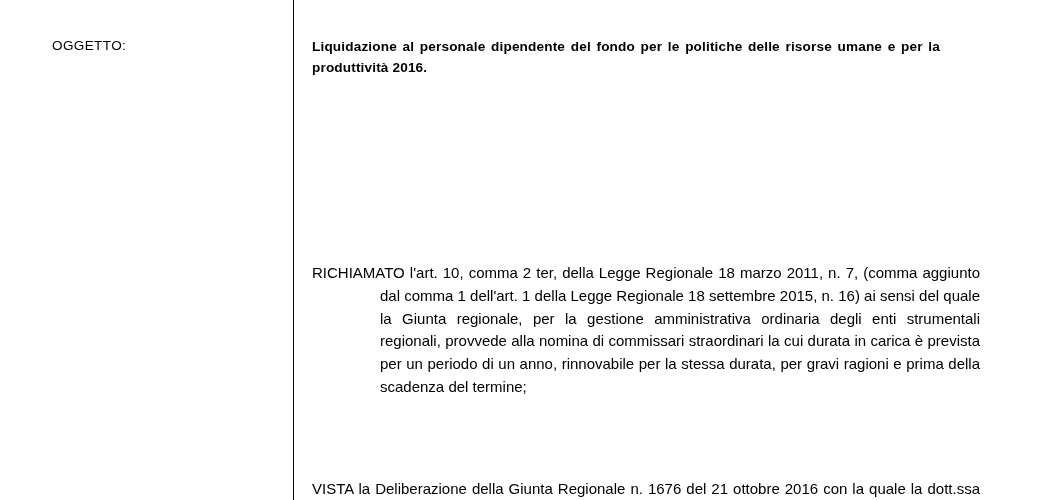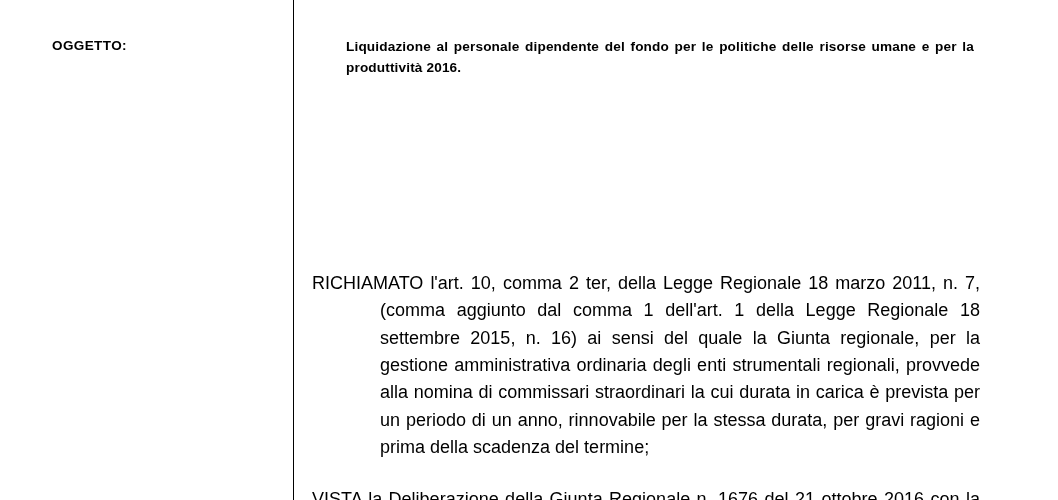--- a/index.html
+++ b/index.html
@@ -39,21 +39,21 @@
     top: 0;
     width: 293px;
     height: 500px;
   }
 
   .subject-label {
     position: absolute;
     left: 52px;
     top: 38px;
     font-size: 13.5px;
-    font-weight: bold;
+    font-weight: normal;
     letter-spacing: 0.4px;
   }
 
   .body-col {
     position: absolute;
     left: 294px;
     top: 0;
     width: 764px;
     height: 500px;
   }
@@ -62,43 +62,41 @@
     position: absolute;
     left: 18px;
     top: 36px;
     width: 628px;
     font-size: 13.6px;
     font-weight: bold;
     line-height: 1.55;
     text-align: justify;
     text-justify: inter-word;
     letter-spacing: 0.15px;
-    margin-left: 34px;
   }
 
   .heading {
     position: absolute;
     left: 18px;
     top: 175px;
     width: 700px;
     text-align: center;
     font-size: 17.5px;
     font-weight: bold;
     letter-spacing: 0.2px;
   }
 
   .para {
     position: absolute;
     left: 18px;
     width: 668px;
-    font-size: 18px;
+    font-size: 15px;
     line-height: 1.52;
     text-align: justify;
     text-justify: inter-word;
-    margin-top: 8px;
   }
   .para-indent {
     display: block;
     padding-left: 68px;
     text-indent: -68px;
   }
 
   .para1 { top: 262px; }
   .para2 { top: 478px; }
 

